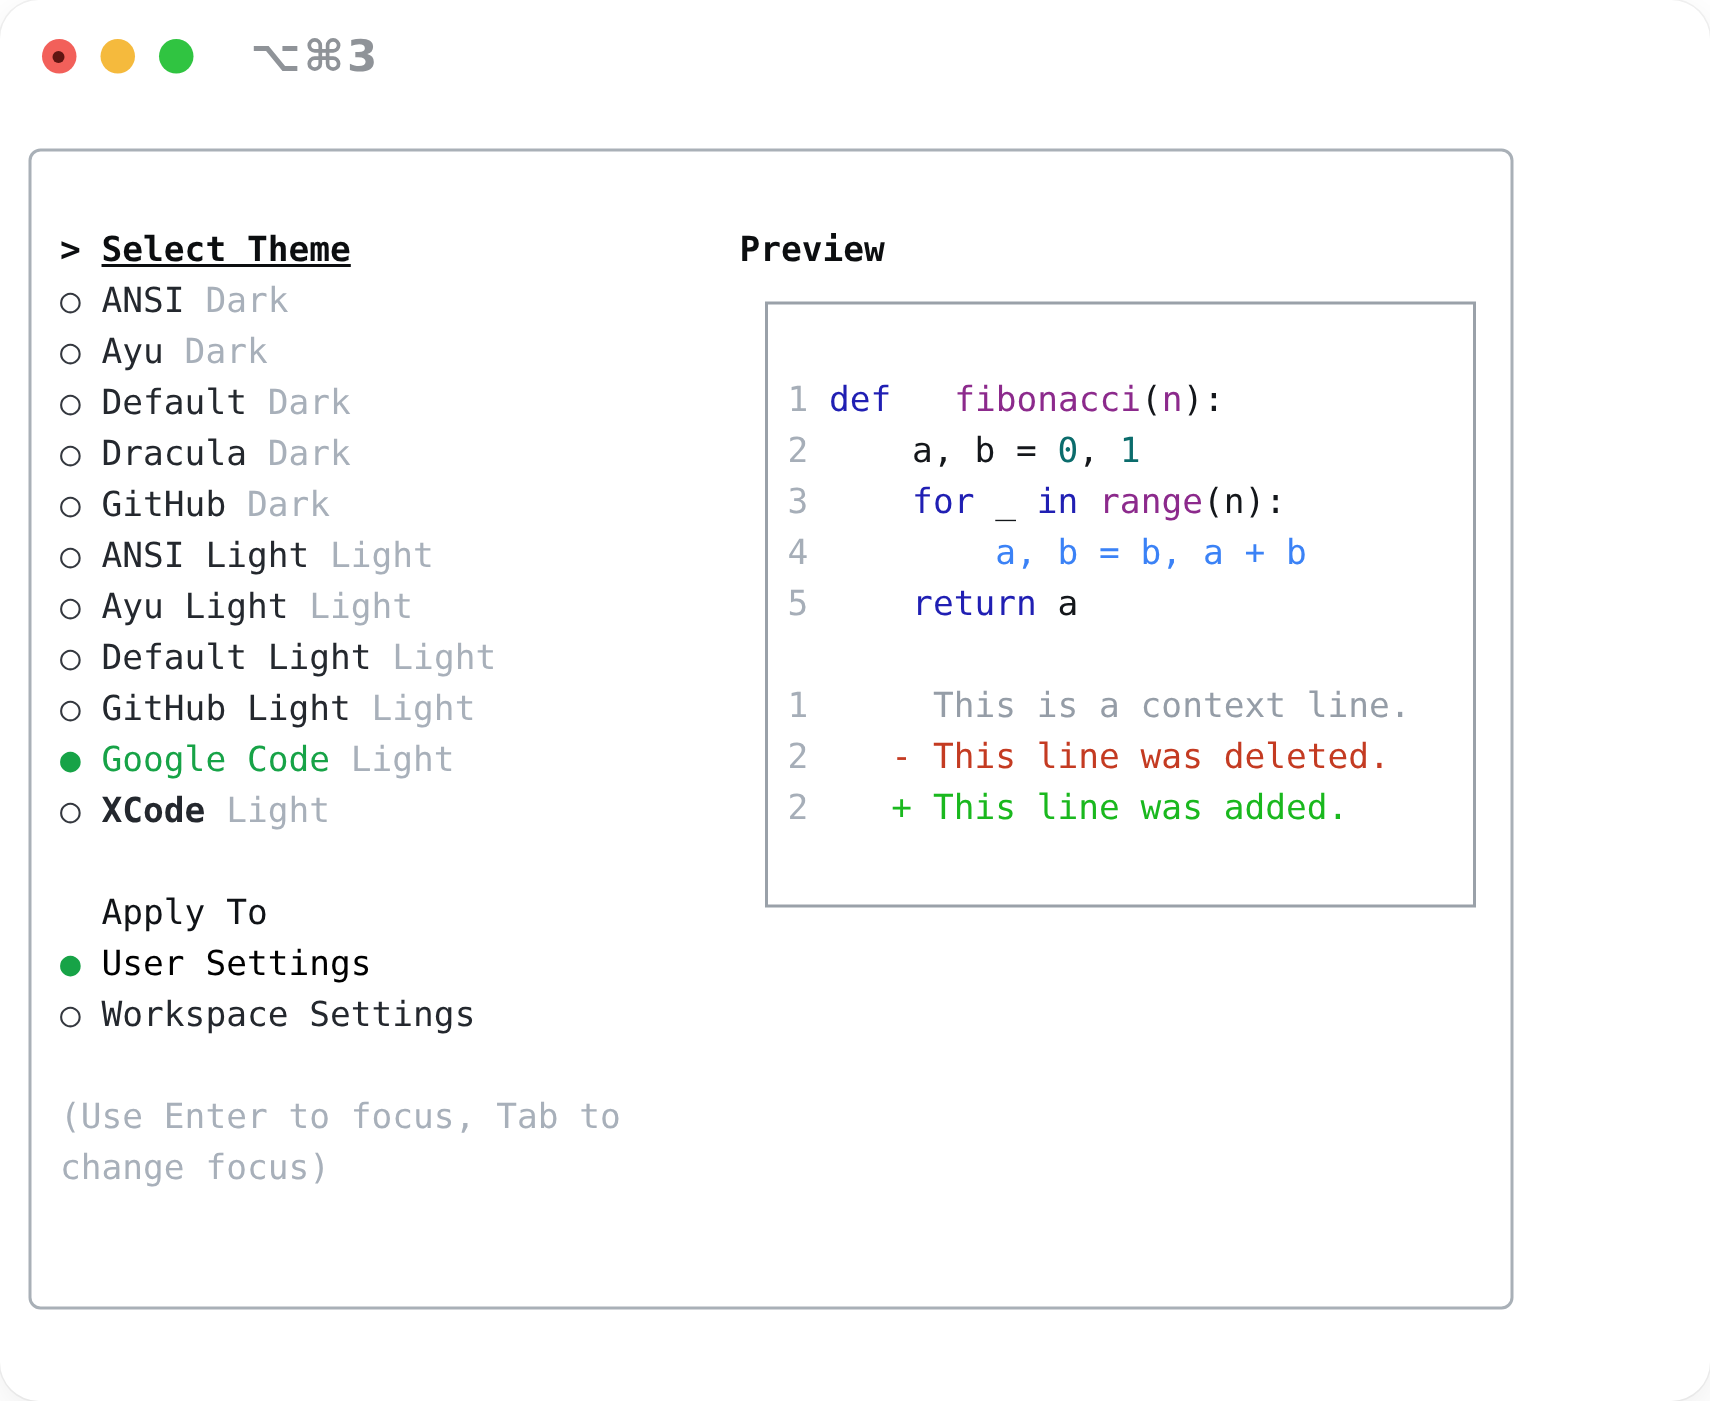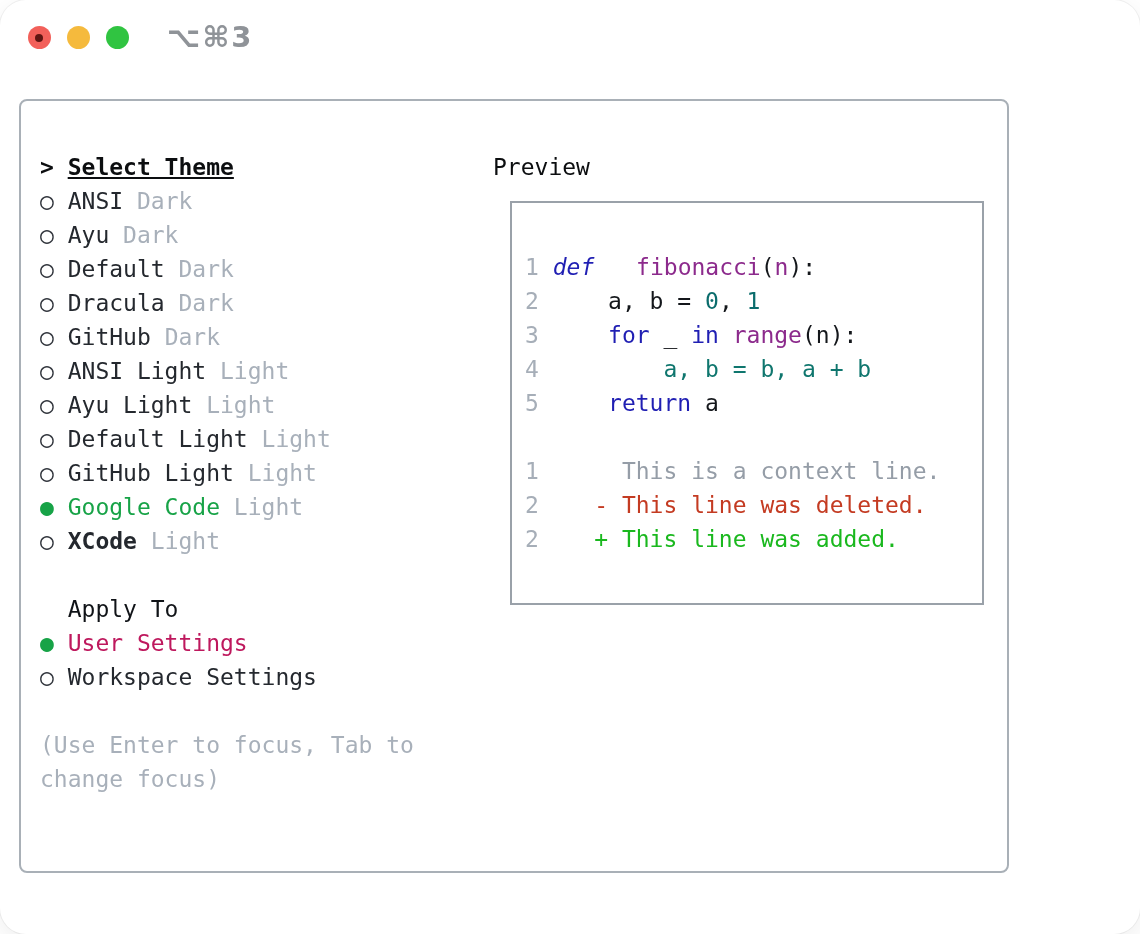--- a/index.html
+++ b/index.html
@@ -23,21 +23,21 @@
   .trow{height:34px;white-space:pre;}
   .marker{display:inline-block;width:2ch;}
   .hdr .marker{font-weight:bold;color:#0c0e10;}
   .hdr .lbl{font-weight:bold;color:#0c0e10;text-decoration:underline;}
   .variant{color:#a8b0ba;}
   .apply-section{margin-top:34px;}
   .apply-title{color:#101317;}
   .hint{margin-top:34px;width:412px;color:#a8b0ba;white-space:normal;}
   
   .preview-title{position:absolute;left:472px;top:49px;font-size:23px;line-height:34px;
-                 font-weight:normal;color:#0c0e10;}
+                 font-weight:bold;color:#0c0e10;}
   .preview-box{position:absolute;left:489px;top:100px;width:474px;height:404px;
                border:2px solid #9aa1a9;box-sizing:border-box;background:#fff;
                padding:47px 0 0 13px;overflow:hidden;}
   .code-row{height:34px;font-size:23px;line-height:34px;white-space:pre;}
   .gutter{display:inline-block;width:2ch;}
 </style>
 </head>
 <body>
 
 <div class="window">
@@ -65,34 +65,34 @@
           <div class="trow"><span class="marker" style="color: rgb(52, 56, 63);">○</span><span style="color: rgb(36, 40, 46);">Ayu Light </span><span class="variant">Light</span></div>
           <div class="trow"><span class="marker" style="color: rgb(52, 56, 63);">○</span><span style="color: rgb(36, 40, 46);">Default Light </span><span class="variant">Light</span></div>
           <div class="trow"><span class="marker" style="color: rgb(52, 56, 63);">○</span><span style="color: rgb(36, 40, 46);">GitHub Light </span><span class="variant">Light</span></div>
           <div class="trow"><span class="marker" style="color: rgb(23, 163, 71);">●</span><span style="color: rgb(23, 163, 71);">Google Code </span><span class="variant">Light</span></div>
           <div class="trow"><span class="marker" style="color: rgb(52, 56, 63);">○</span><span style="color: rgb(36, 40, 46); font-weight: bold;">XCode </span><span class="variant">Light</span></div>
         </div>
 
       <div class="apply-section">
         <div class="trow"><span class="marker"> </span><span class="apply-title">Apply To</span></div>
         <div id="apply-list">
-            <div class="trow"><span class="marker" style="color: rgb(23, 163, 71);">●</span><span style="color: #be185d; margin-top: 15px;">User Settings</span></div>
+            <div class="trow"><span class="marker" style="color: rgb(23, 163, 71);">●</span><span style="color: #000000; margin-top: 15px;">User Settings</span></div>
             <div class="trow"><span class="marker" style="color: rgb(52, 56, 63);">○</span><span style="color: rgb(36, 40, 46);">Workspace Settings</span></div>
           </div>
       </div>
 
       <div class="hint">(Use Enter to focus, Tab to change focus)</div>
     </div>
 
     <div class="preview-title">Preview</div>
     <div class="preview-box" id="preview-box">
-        <div class="code-row"><span class="gutter" style="color: rgb(166, 174, 184);">1</span><span style="color: rgb(32, 31, 179); font-style: italic;">def</span><span style="color: rgb(20, 23, 27);"> </span><span style="color: rgb(140, 42, 140); margin-left: 28px;">fibonacci</span><span style="color: rgb(20, 23, 27);">(</span><span style="color: rgb(140, 42, 140);">n</span><span style="color: rgb(20, 23, 27);">):</span></div>
+        <div class="code-row"><span class="gutter" style="color: rgb(166, 174, 184);">1</span><span style="color: rgb(32, 31, 179);">def</span><span style="color: rgb(20, 23, 27);"> </span><span style="color: rgb(140, 42, 140); margin-left: 28px;">fibonacci</span><span style="color: rgb(20, 23, 27);">(</span><span style="color: rgb(140, 42, 140);">n</span><span style="color: rgb(20, 23, 27);">):</span></div>
         <div class="code-row"><span class="gutter" style="color: rgb(166, 174, 184);">2</span><span style="color: rgb(20, 23, 27);">    a, b = </span><span style="color: rgb(11, 108, 108);">0</span><span style="color: rgb(20, 23, 27);">, </span><span style="color: rgb(11, 108, 108);">1</span></div>
         <div class="code-row"><span class="gutter" style="color: rgb(166, 174, 184);">3</span><span style="color: rgb(20, 23, 27);">    </span><span style="color: rgb(32, 31, 179);">for</span><span style="color: rgb(20, 23, 27);"> _ </span><span style="color: rgb(32, 31, 179);">in</span><span style="color: rgb(20, 23, 27);"> </span><span style="color: rgb(140, 42, 140);">range</span><span style="color: rgb(20, 23, 27);">(n):</span></div>
-        <div class="code-row"><span class="gutter" style="color: rgb(166, 174, 184);">4</span><span style="color: #0f766e;">        a, b = b, a + b</span></div>
+        <div class="code-row"><span class="gutter" style="color: rgb(166, 174, 184);">4</span><span style="color: #3b82f6;">        a, b = b, a + b</span></div>
         <div class="code-row"><span class="gutter" style="color: rgb(166, 174, 184);">5</span><span style="color: rgb(20, 23, 27);">    </span><span style="color: rgb(32, 31, 179);">return</span><span style="color: rgb(20, 23, 27);"> a</span></div>
         <div class="code-row"><span class="gutter" style="color: rgb(166, 174, 184);"></span></div>
         <div class="code-row"><span class="gutter" style="color: rgb(166, 174, 184);">1</span><span style="color: rgb(149, 157, 167);">     This is a context line.</span></div>
         <div class="code-row"><span class="gutter" style="color: rgb(166, 174, 184);">2</span><span style="color: rgb(196, 59, 34);">   - This line was deleted.</span></div>
         <div class="code-row"><span class="gutter" style="color: rgb(166, 174, 184);">2</span><span style="color: rgb(26, 184, 30);">   + This line was added.</span></div>
       </div>
 
   </div>
 </div>
 

